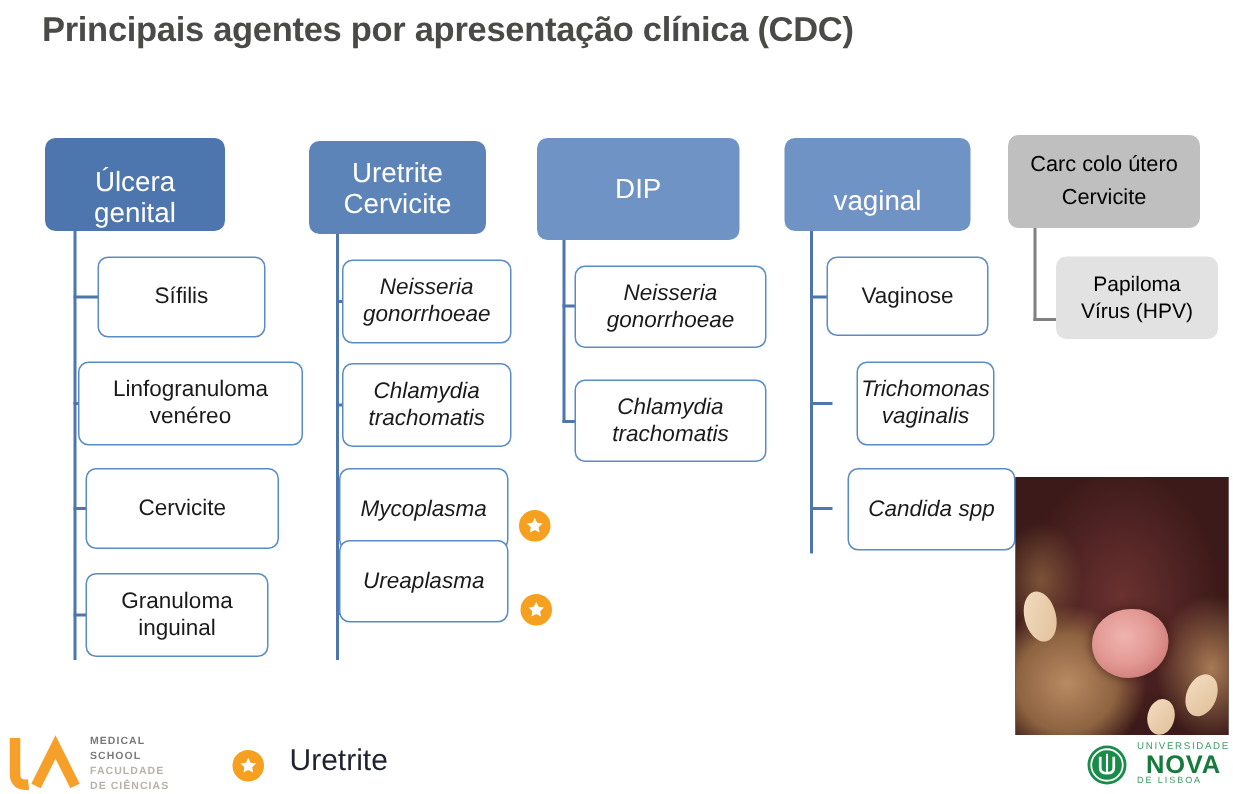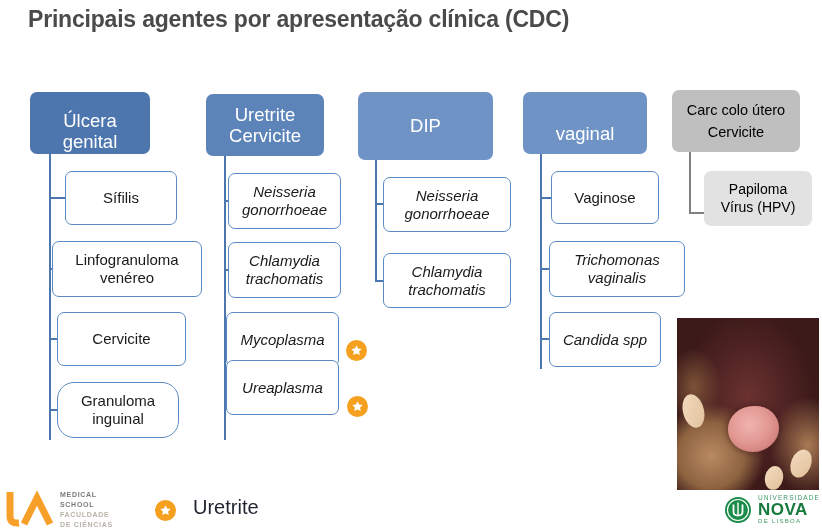--- a/index.html
+++ b/index.html
@@ -201,20 +201,21 @@
     display: block;
     color: #3f9a63;
   }
   .logo-nova .nova {
     font-size: 17px;
     font-weight: bold;
     letter-spacing: 0.5px;
     display: block;
     line-height: 1;
     color: #167a3d;
+    text-align: center;
   }
   .logo-nova .lisboa {
     font-size: 6px;
     letter-spacing: 1.3px;
     display: block;
     color: #3f9a63;
   }
 </style>
 </head>
 <body>
@@ -246,21 +247,21 @@
       <span>
         <span>Linfogranuloma</span><br>
         <span>venéreo</span>
       </span>
     </div>
 
     <div class="item-box" style="left:57px; top:312px; width:129px; height:54px;">
       <span>Cervicite</span>
     </div>
 
-    <div class="item-box" style="left:57px; top:382px; width:122px; height:56px;border-radius:17px;">
+    <div class="item-box" style="left:57px; top:382px; width:122px; height:56px;">
       <span>
         <span>Granuloma</span><br>
         <span>inguinal</span>
       </span>
     </div>
   </div>
 
   <div class="column">
 
     <div class="header-box blue-mid" style="left:206px; top:94px; width:118px; height:62px;">
@@ -345,28 +346,28 @@
 
     <div class="conn v" style="left:540px; top:154px; height:215px;"></div>
     <div class="conn h" style="left:540px; top:197px; width:15px;"></div>
     <div class="conn h" style="left:540px; top:268px; width:15px;"></div>
     <div class="conn h" style="left:540px; top:338px; width:15px;"></div>
 
     <div class="item-box" style="left:551px; top:171px; width:108px; height:53px;">
       <span>Vaginose</span>
     </div>
 
-    <div class="item-box italic" style="left:549px; top:241px; width:136px; height:56px;align-items:center;">
+    <div class="item-box italic" style="left:571px; top:241px; width:92px; height:56px;align-items:center;">
       <span>
         <span>Trichomonas</span><br>
         <span>vaginalis</span>
       </span>
     </div>
 
-    <div class="item-box italic" style="left:549px; top:312px; width:112px; height:55px;">
+    <div class="item-box italic" style="left:565px; top:312px; width:112px; height:55px;">
       <span>Candida spp</span>
     </div>
   </div>
 
   <div class="column">
 
     <div class="header-box gray" style="left:672px; top:90px; width:128px; height:62px;">
       <span>
         <span>Carc colo útero</span><br>
         <span>Cervicite</span>

